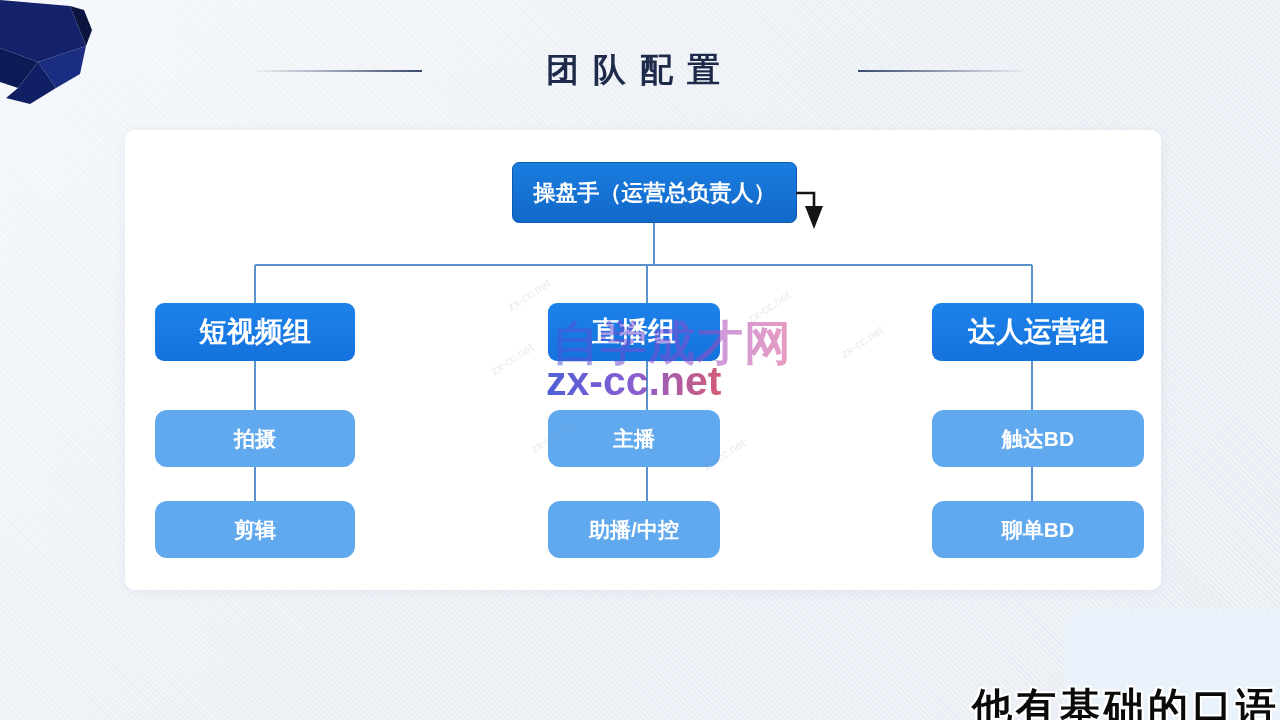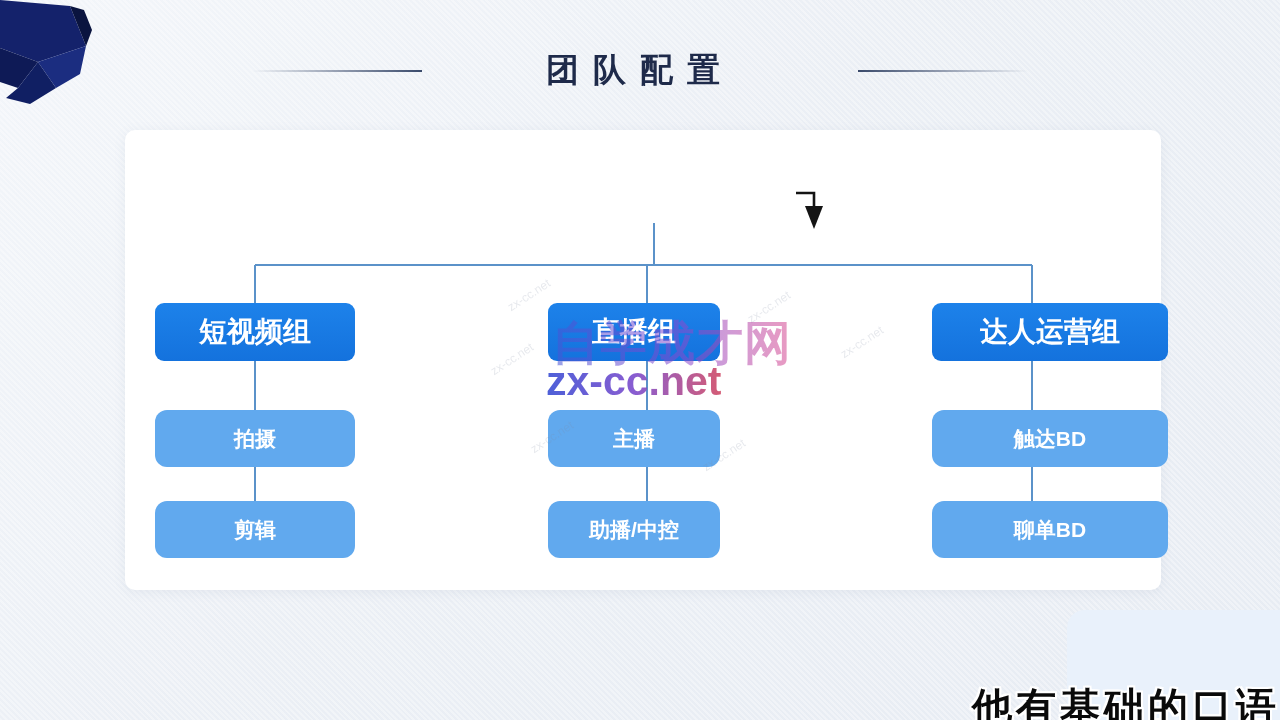--- a/index.html
+++ b/index.html
@@ -52,21 +52,21 @@
     height:58px; top:303px;
     background:linear-gradient(180deg,#1d82ea,#1472dd);
     border-radius:9px; font-size:28px;
   }
   .obox.sub{
     height:57px;
     background:#61a9ee; border-radius:12px; font-size:21px;
   }
   .col-l{ left:155px; width:200px; }
   .col-m{ left:548px; width:172px; }
-  .col-r{ left:932px; width:236px; }
+  .col-r{ left:932px; width:212px; }
   .row1{ top:410px; }
   .row2{ top:501px; }
 
   
   .anno-arrow{ position:absolute; left:795px; top:184px; }
 
   
   .wm-brand{
     position:absolute; left:552px; top:312px;
     font-size:47px; font-weight:bold; letter-spacing:1px;
@@ -134,20 +134,21 @@
         <path d="M1032 265 V303"></path>
       <path d="M255 361 V410"></path>
         <path d="M647 361 V410"></path>
         <path d="M1032 361 V410"></path>
       <path d="M255 467 V501"></path>
         <path d="M647 467 V501"></path>
         <path d="M1032 467 V501"></path>
     </g>
   </svg>
 
+  <div class="obox root">操盘手（运营总负责人）</div>
 
   <div class="obox group col-l">短视频组</div>
   <div class="obox group col-m">直播组</div>
   <div class="obox group col-r">达人运营组</div>
 
   <div class="obox sub col-l row1">拍摄</div>
   <div class="obox sub col-l row2">剪辑</div>
   <div class="obox sub col-m row1">主播</div>
   <div class="obox sub col-m row2">助播/中控</div>
   <div class="obox sub col-r row1">触达BD</div>

